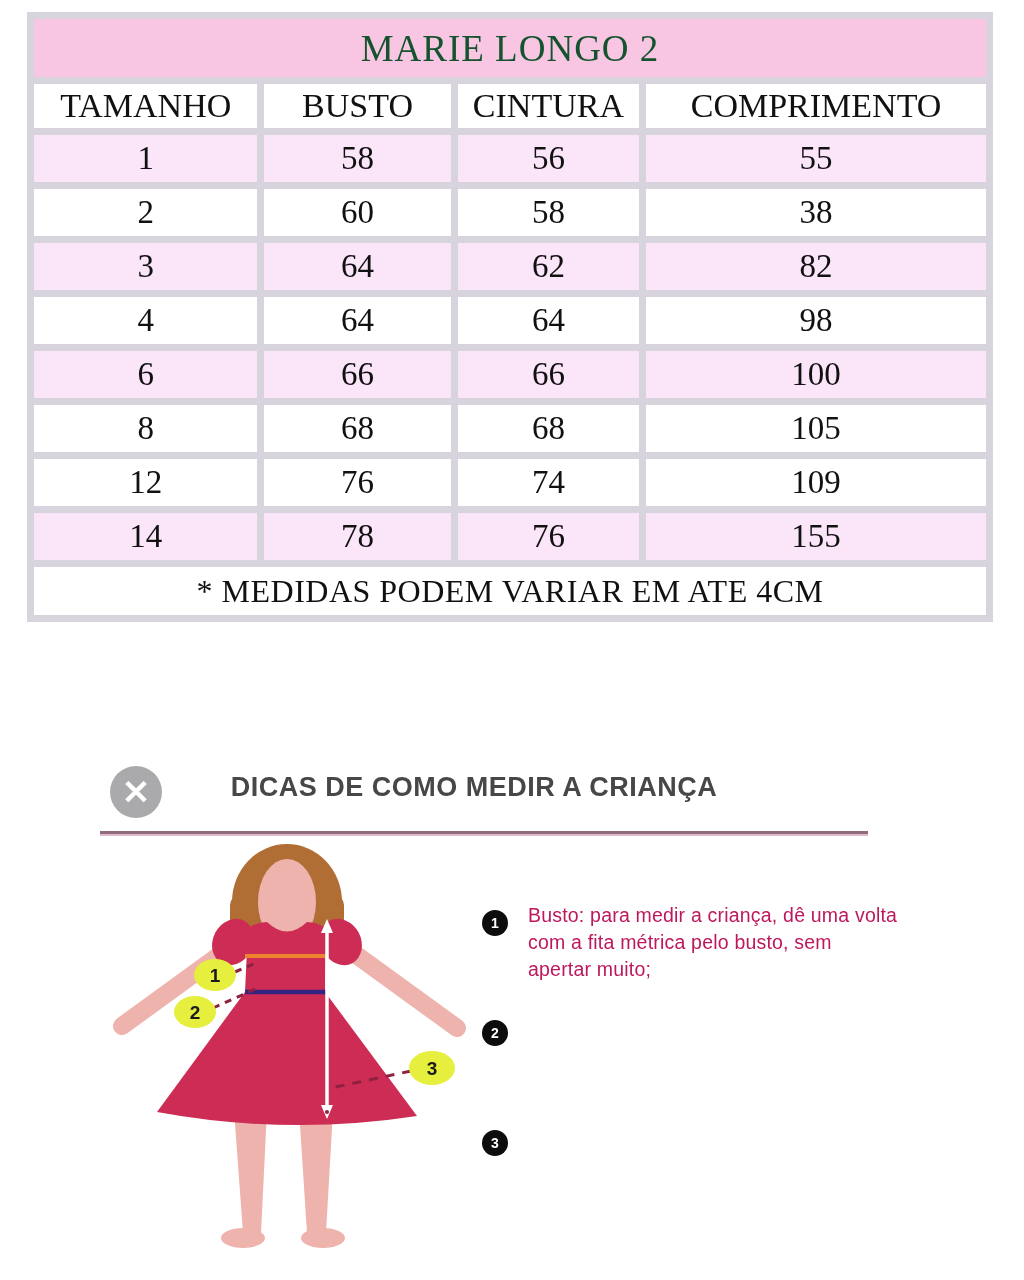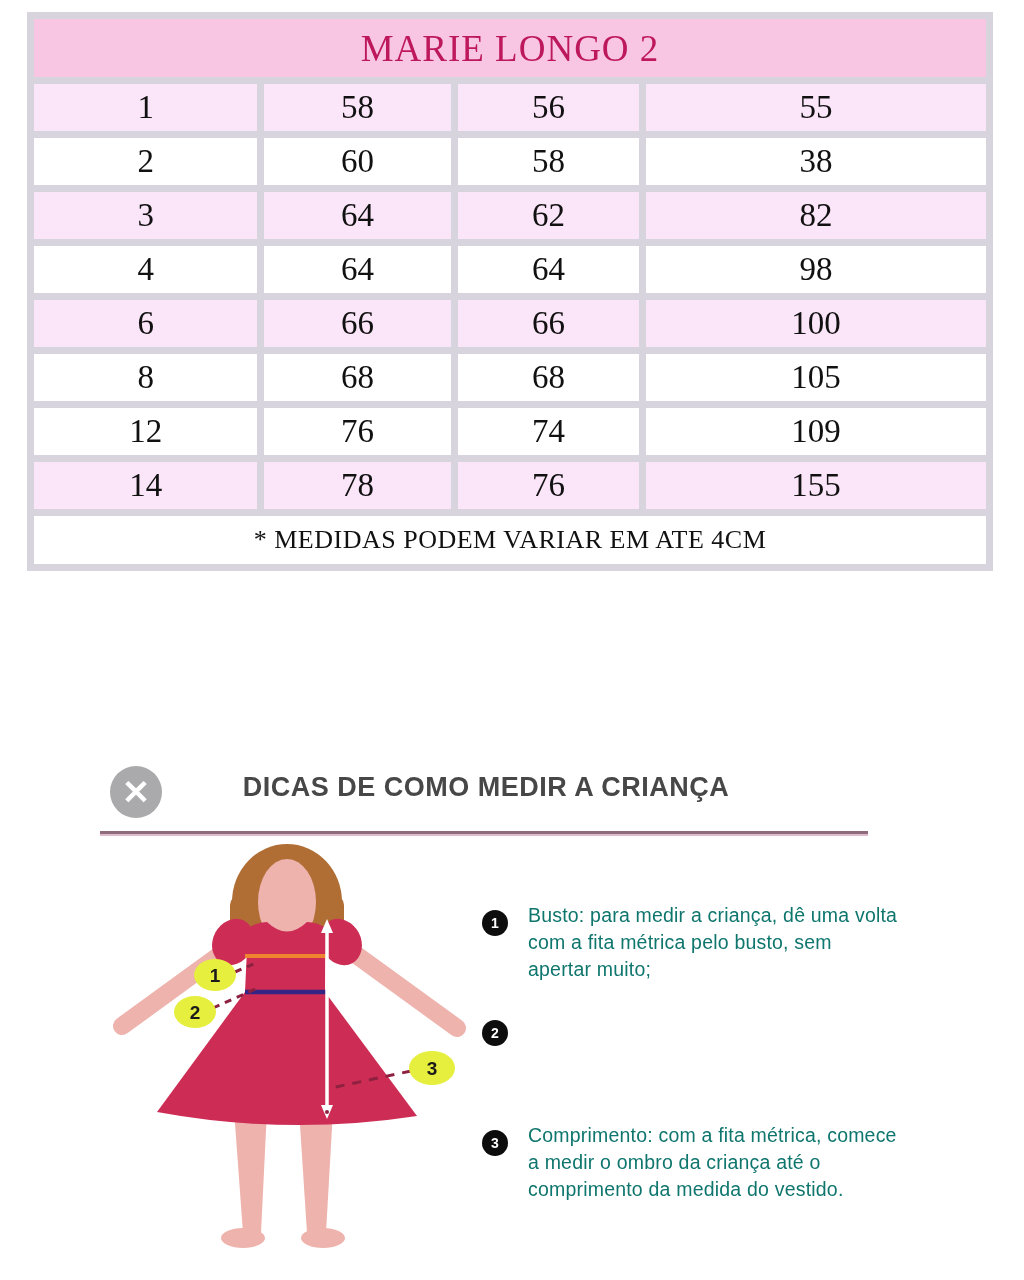--- a/index.html
+++ b/index.html
@@ -5,44 +5,44 @@
   html,body{margin:0;padding:0;background:#ffffff;}
   .canvas{position:relative;width:1024px;height:1280px;background:#ffffff;overflow:hidden;
           font-family:"Liberation Sans",sans-serif;}
 
   
   .chart-wrap{position:absolute;left:27px;top:12px;width:966px;}
   table.size-chart{width:100%;border-collapse:separate;border-spacing:7px;
                    background:var(--border-gray,#d8d4dd);
                    font-family:"Liberation Serif",serif;color:#111;}
   table.size-chart td,table.size-chart th{text-align:center;vertical-align:middle;padding:0;}
-  .chart-title-cell{background:var(--header-pink,#f8c6e3);color:#be185d;
+  .chart-title-cell{background:var(--header-pink,#f8c6e3);color:#14532d;
                     font-size:37px;font-weight:400;height:58px;letter-spacing:1px;}
   th.col-head{background:#ffffff;font-weight:400;font-size:34px;height:44px;}
   tr.row-pink td{background:var(--row-pink,#fbe5f9);}
   tr.row-white td{background:#ffffff;}
   td.data-cell{font-size:33px;height:47px;}
-  td.note-cell{background:#ffffff;font-size:26px;height:48px;letter-spacing:0.5px;}
+  td.note-cell{background:#ffffff;font-size:32px;height:48px;letter-spacing:0.5px;}
 
   
   .close-btn{position:absolute;left:110px;top:766px;width:52px;height:52px;border-radius:50%;
              background:#aaa9ab;color:#ffffff;font-size:34px;font-weight:bold;
              display:flex;align-items:center;justify-content:center;line-height:1;}
-  .tips-title{position:absolute;left:116px;top:772px;width:740px;text-align:center;
+  .tips-title{position:absolute;left:104px;top:772px;width:740px;text-align:center;
               font-size:27px;font-weight:bold;color:#474747;letter-spacing:0.5px;}
   .tips-rule{position:absolute;left:100px;top:831px;width:768px;height:3px;
              background:#8f6b7c;box-shadow:0 2px 0 #dfbccd;}
 
   .figure-box{position:absolute;left:95px;top:840px;width:390px;height:420px;}
 
   .tip-item-bullet{position:absolute;width:26px;height:26px;border-radius:50%;background:#0d0d0d;
                    color:#ffffff;display:flex;align-items:center;justify-content:center;
                    font-size:14px;font-weight:bold;}
   .tip-item-text{position:absolute;left:528px;width:372px;font-size:19.5px;line-height:27px;
-                 color:#0f766e;letter-spacing:0.2px;}
+                 color:#be185d;letter-spacing:0.2px;}
   .b1{left:482px;top:910px;} .b2{left:482px;top:1020px;} .b3{left:482px;top:1130px;}
   .t1{top:902px;} .t2{top:1012px;} .t3{top:1122px;}
 
   svg text.badge-num{font-family:"Liberation Sans",sans-serif;font-size:19px;font-weight:bold;fill:#1a1a1a;}
 </style>
 </head>
 <body>
 
 <div class="canvas">
 
@@ -50,20 +50,26 @@
     <table class="size-chart">
       <colgroup>
           <col style="width:24%">
           <col style="width:20%">
           <col style="width:19.5%">
           <col style="width:36.5%">
         </colgroup>
       <tbody>
         <tr>
           <td colspan="4" class="chart-title-cell">MARIE LONGO 2</td>
+        </tr>
+        <tr>
+          <th class="col-head">TAMANHO</th>
+          <th class="col-head">BUSTO</th>
+          <th class="col-head">CINTURA</th>
+          <th class="col-head">COMPRIMENTO</th>
         </tr>
 
       <tr class="row-pink">
             <td class="data-cell">1</td>
             <td class="data-cell">58</td>
             <td class="data-cell">56</td>
             <td class="data-cell">55</td>
           </tr>
           <tr class="row-white">
             <td class="data-cell">2</td>
@@ -163,15 +169,14 @@
       <text class="badge-num" x="337" y="235" text-anchor="middle">3</text>
     </svg>
   </div>
 
   <div class="tip-item-bullet b1">1</div>
   <div class="tip-item-text t1">Busto: para medir a criança, dê uma volta com a fita métrica pelo busto, sem apertar muito;</div>
 
   <div class="tip-item-bullet b2">2</div>
 
   <div class="tip-item-bullet b3">3</div>
-  <div class="tip-item-text t3">Comprimento: com a fita métrica, comece a medir o ombro da criança até o comprimento da medida do vestido.</div>
 
 </div>
 
 </body></html>

